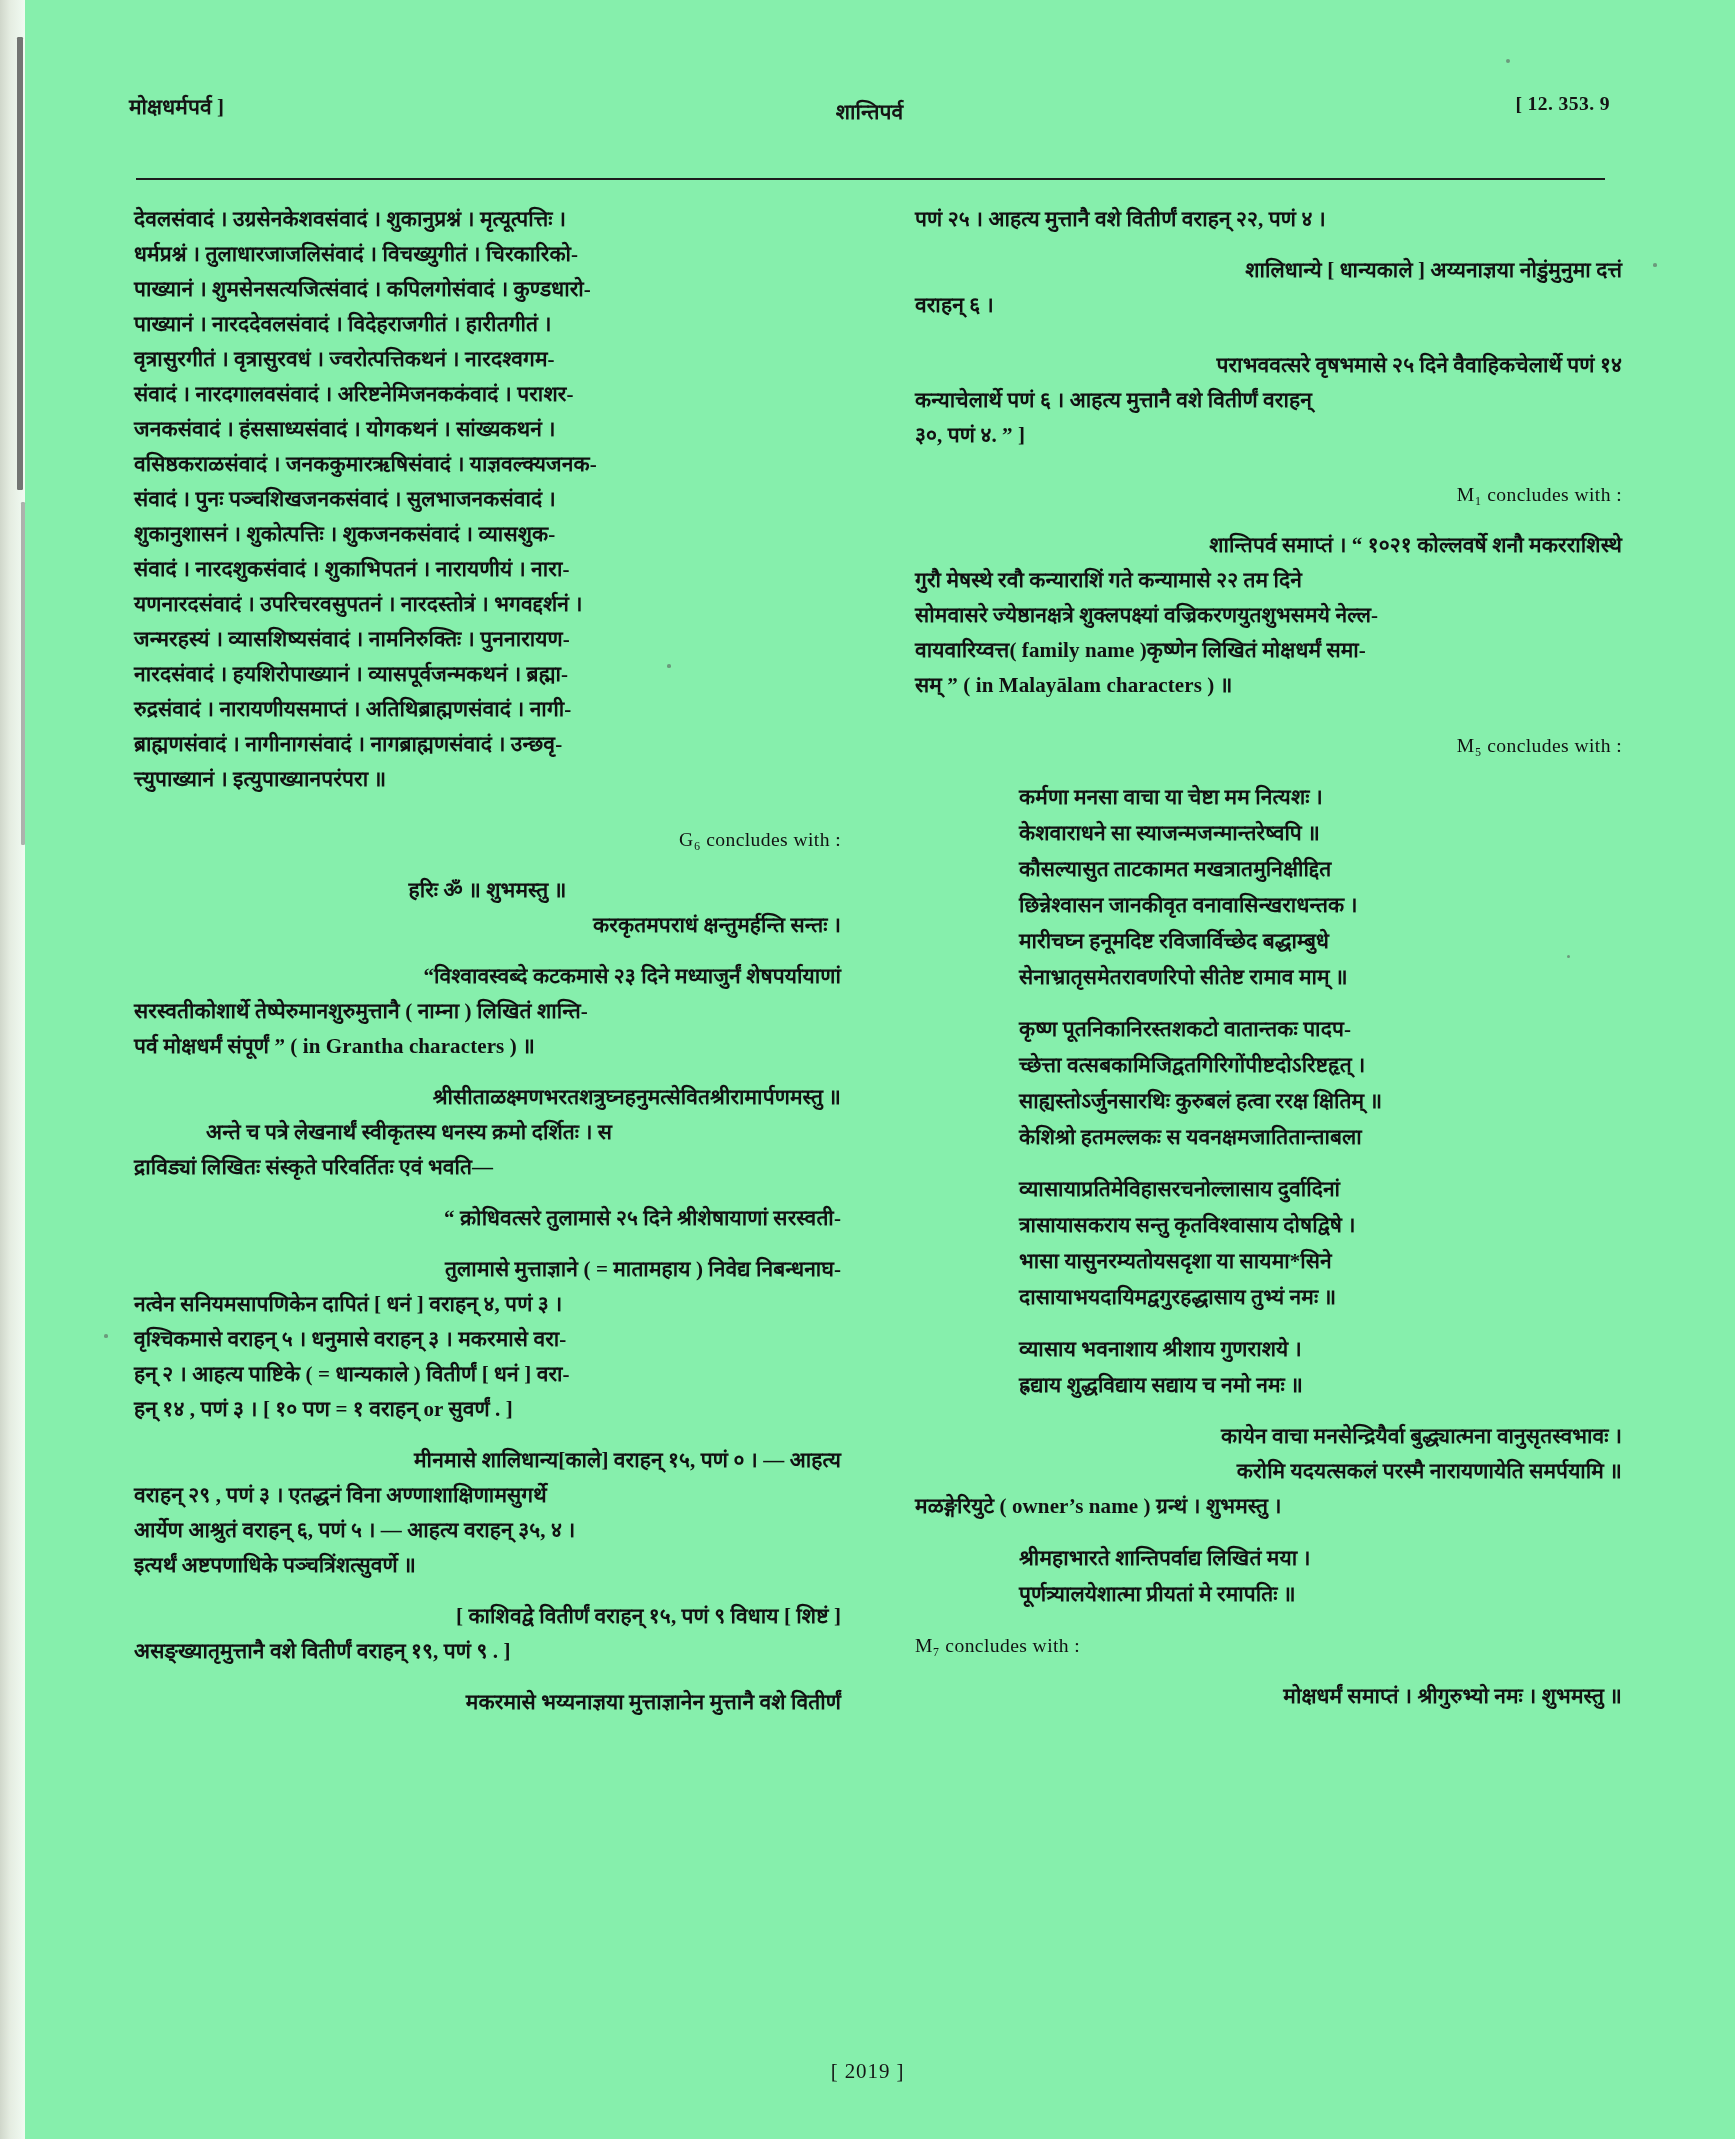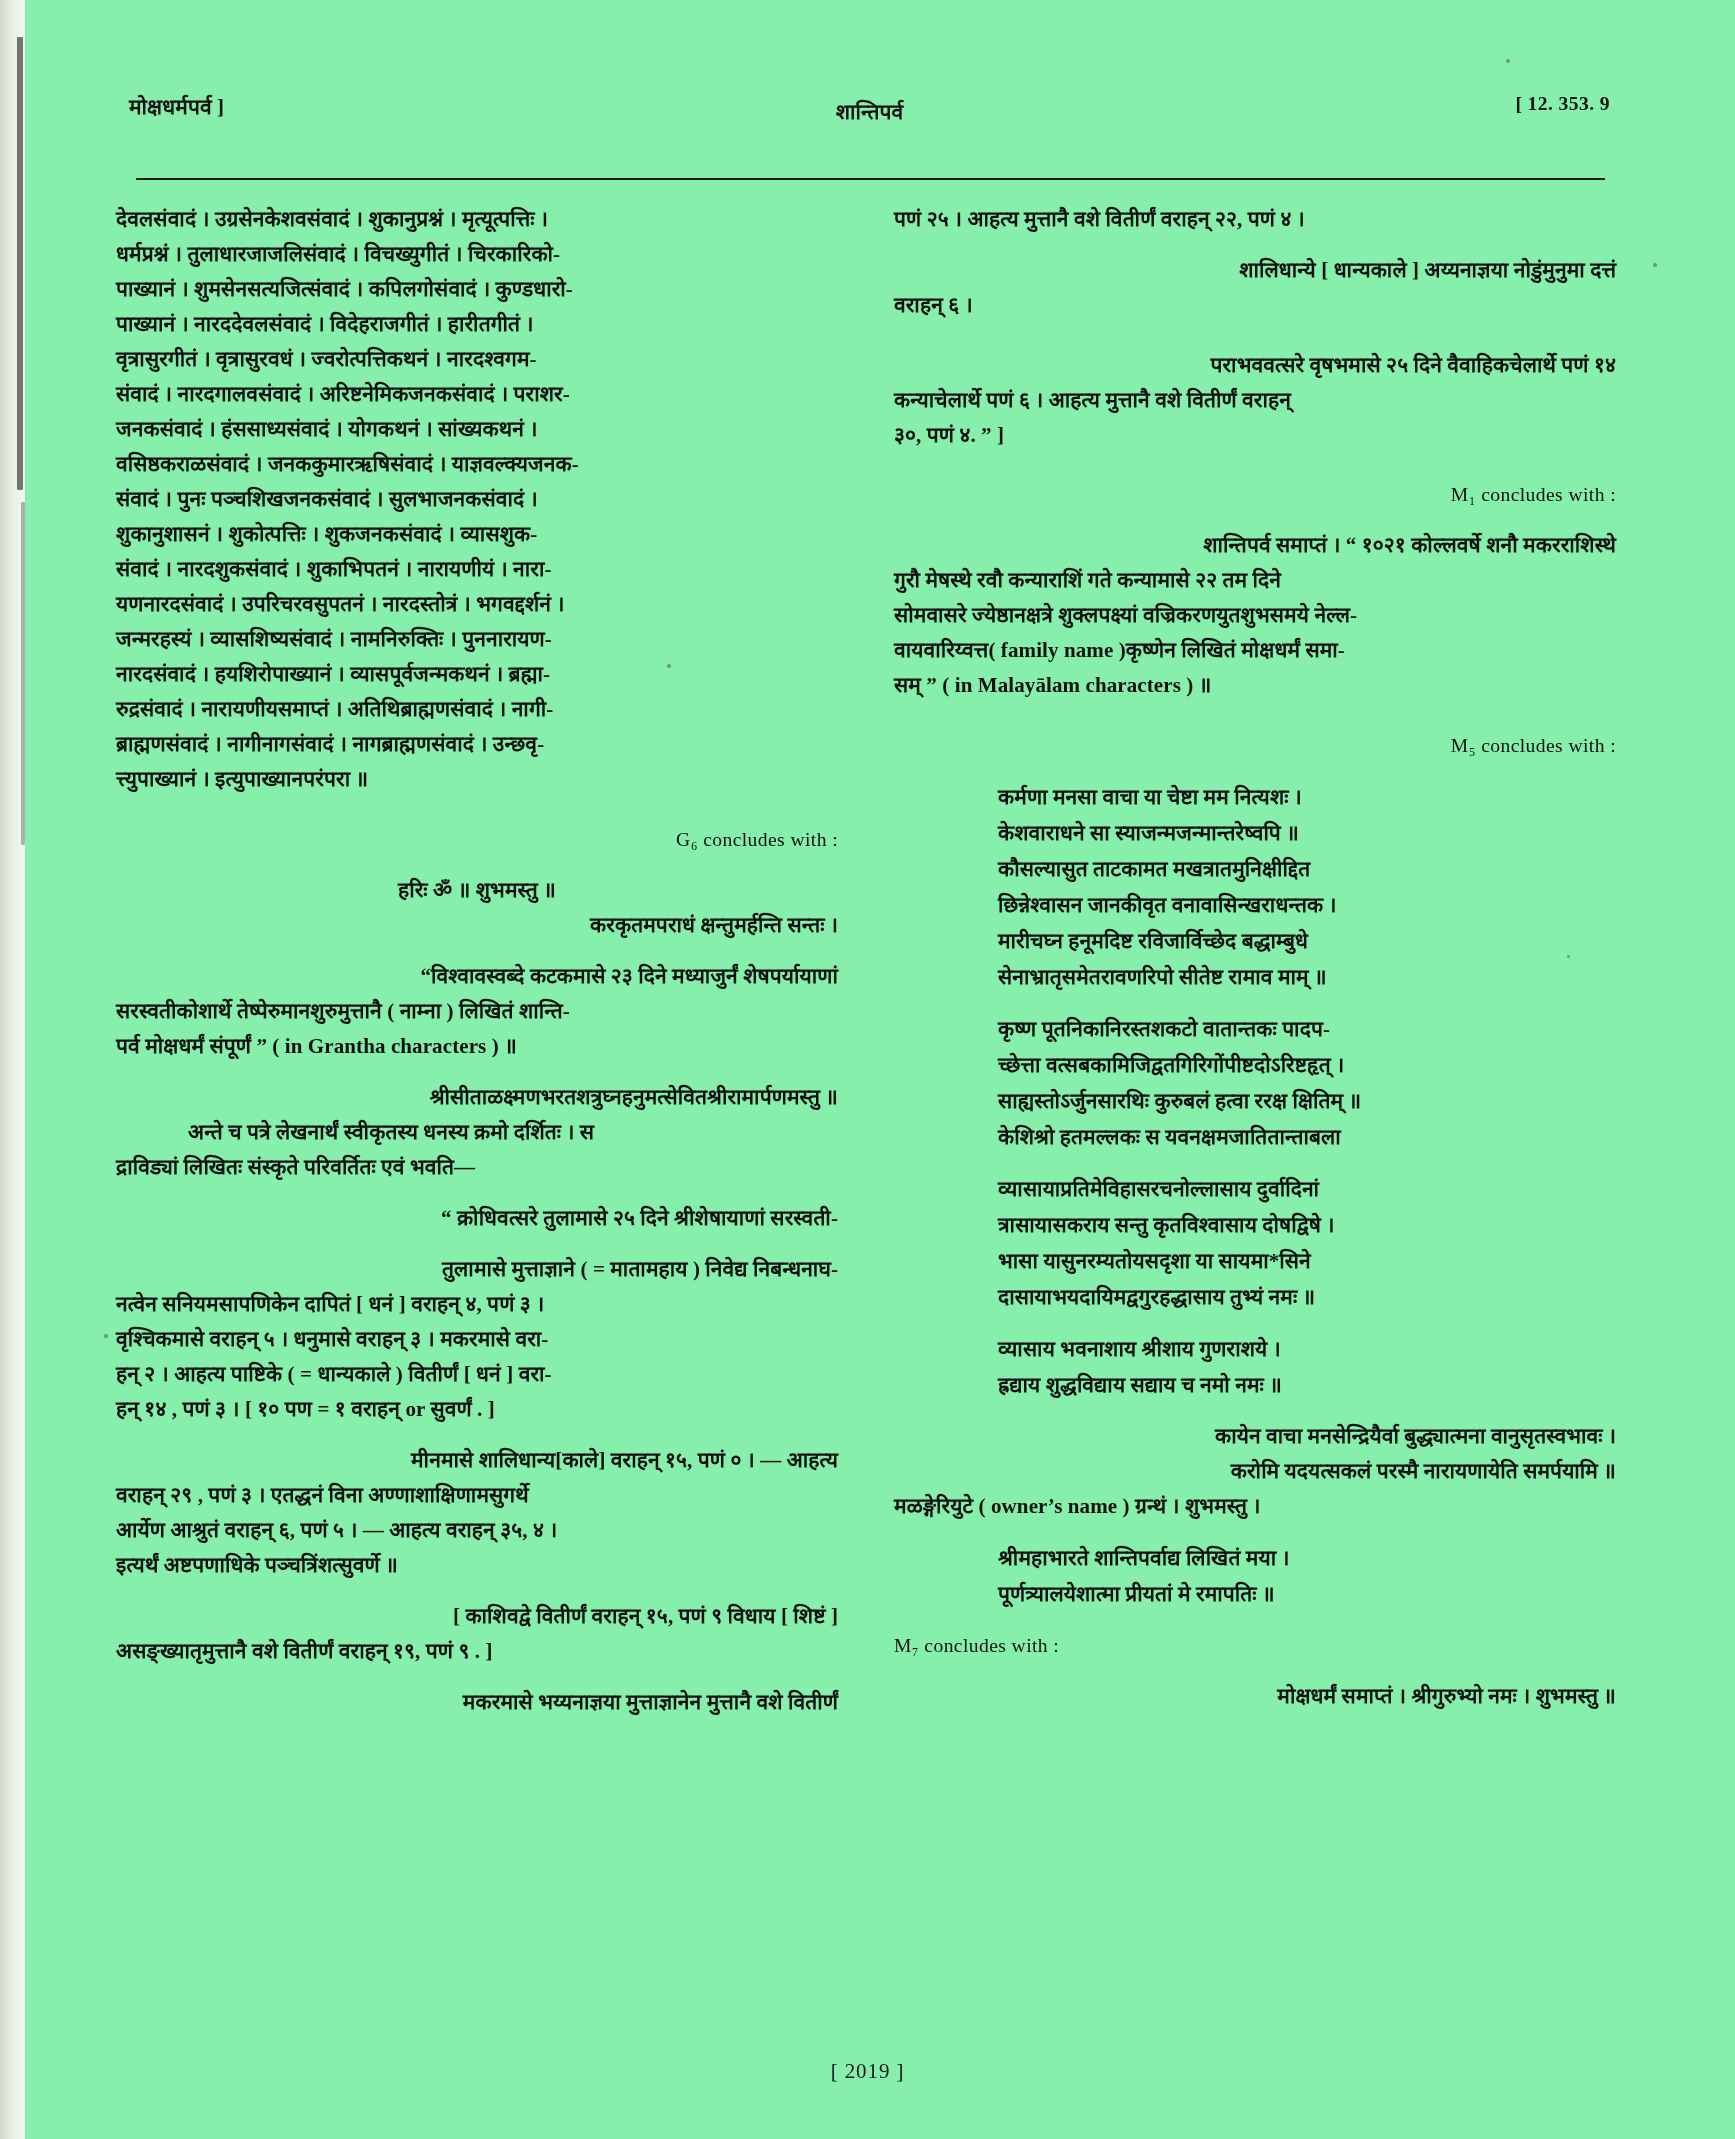--- a/index.html
+++ b/index.html
@@ -92,20 +92,21 @@
   .columns {
     position: absolute;
     left: 116px;
     top: 202px;
     width: 1506px;
     display: flex;
     gap: 56px;
   }
   .col {
     width: 722px;
+    margin-left: 18px;
   }
 
   .ln {
     font-size: 20px;
     line-height: 35px;
     color: #111;
     white-space: nowrap;
   }
   .dev {
     font-family: "Liberation Serif", "DejaVu Serif", serif;
@@ -169,21 +170,21 @@
   <div class="columns">
 
     <div class="col">
 
       <div>
         <div class="ln dev">देवलसंवादं । उग्रसेनकेशवसंवादं । शुकानुप्रश्नं । मृत्यूत्पत्तिः ।</div>
         <div class="ln dev">धर्मप्रश्नं । तुलाधारजाजलिसंवादं । विचख्युगीतं । चिरकारिको-</div>
         <div class="ln dev">पाख्यानं । शुमसेनसत्यजित्संवादं । कपिलगोसंवादं । कुण्डधारो-</div>
         <div class="ln dev">पाख्यानं । नारददेवलसंवादं । विदेहराजगीतं । हारीतगीतं ।</div>
         <div class="ln dev">वृत्रासुरगीतं । वृत्रासुरवधं । ज्वरोत्पत्तिकथनं । नारदश्वगम-</div>
-        <div class="ln dev">संवादं । नारदगालवसंवादं । अरिष्टनेमिकजनकसंवादं । पराशर-</div>
+        <div class="ln dev">संवादं । नारदगालवसंवादं । अरिष्टनेमिजनककंवादं । पराशर-</div>
         <div class="ln dev">जनकसंवादं । हंससाध्यसंवादं । योगकथनं । सांख्यकथनं ।</div>
         <div class="ln dev">वसिष्ठकराळसंवादं । जनककुमारऋषिसंवादं । याज्ञवल्क्यजनक-</div>
         <div class="ln dev">संवादं । पुनः पञ्चशिखजनकसंवादं । सुलभाजनकसंवादं ।</div>
         <div class="ln dev">शुकानुशासनं । शुकोत्पत्तिः । शुकजनकसंवादं । व्यासशुक-</div>
         <div class="ln dev">संवादं । नारदशुकसंवादं । शुकाभिपतनं । नारायणीयं । नारा-</div>
         <div class="ln dev">यणनारदसंवादं । उपरिचरवसुपतनं । नारदस्तोत्रं । भगवद्दर्शनं ।</div>
         <div class="ln dev">जन्मरहस्यं । व्यासशिष्यसंवादं । नामनिरुक्तिः । पुननारायण-</div>
         <div class="ln dev">नारदसंवादं । हयशिरोपाख्यानं । व्यासपूर्वजन्मकथनं । ब्रह्मा-</div>
         <div class="ln dev">रुद्रसंवादं । नारायणीयसमाप्तं । अतिथिब्राह्मणसंवादं । नागी-</div>
         <div class="ln dev">ब्राह्मणसंवादं । नागीनागसंवादं । नागब्राह्मणसंवादं । उन्छवृ-</div>

